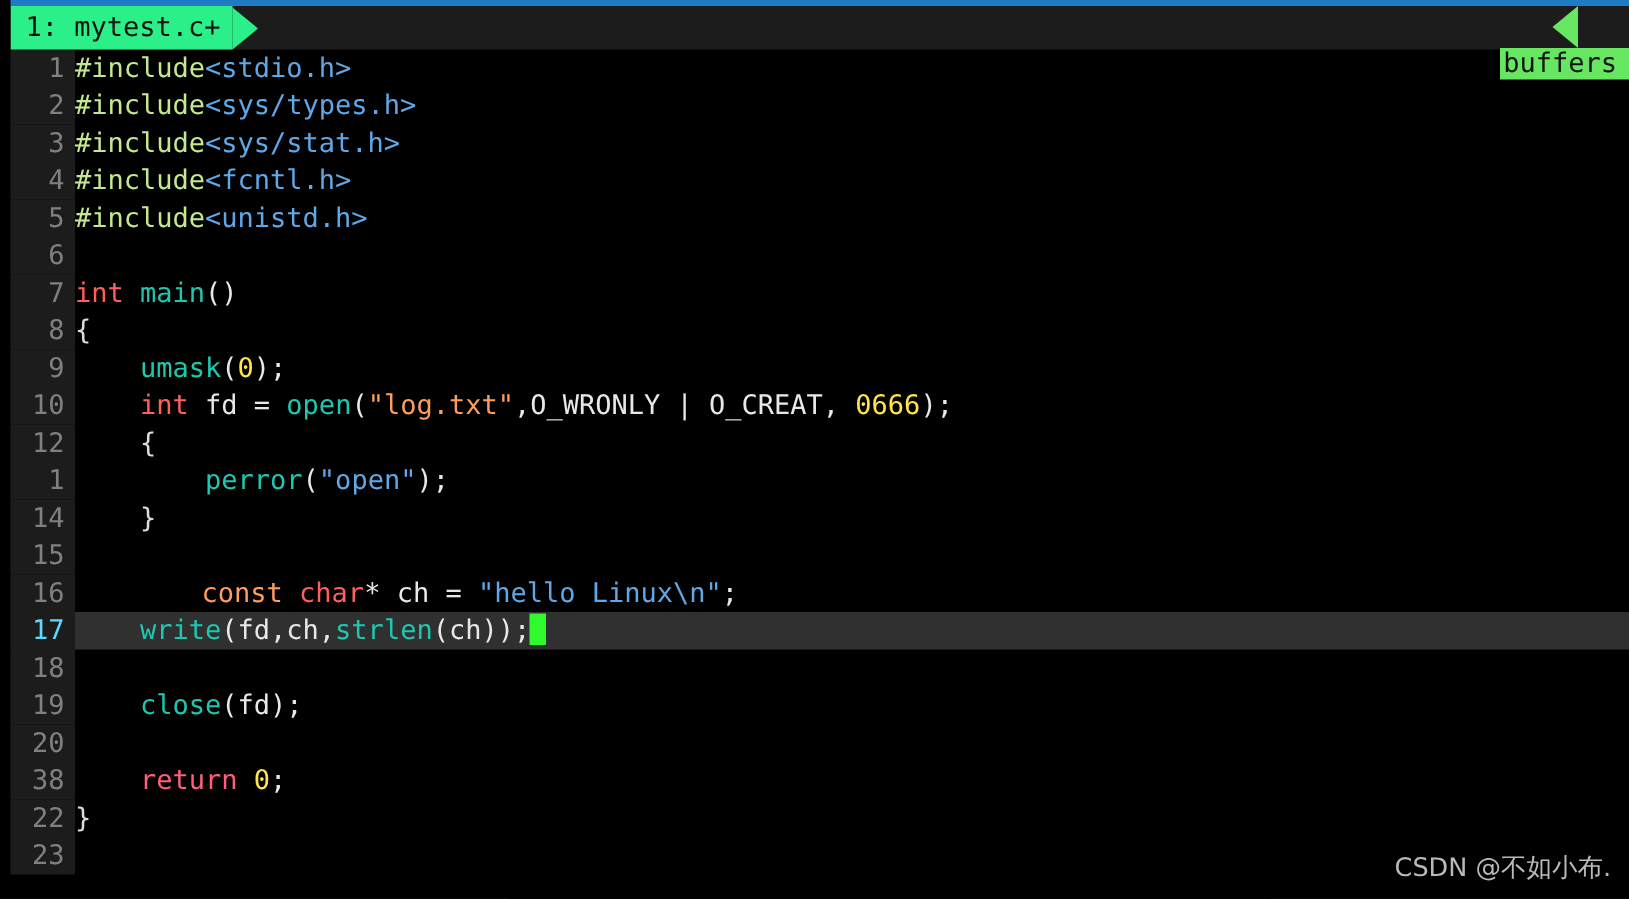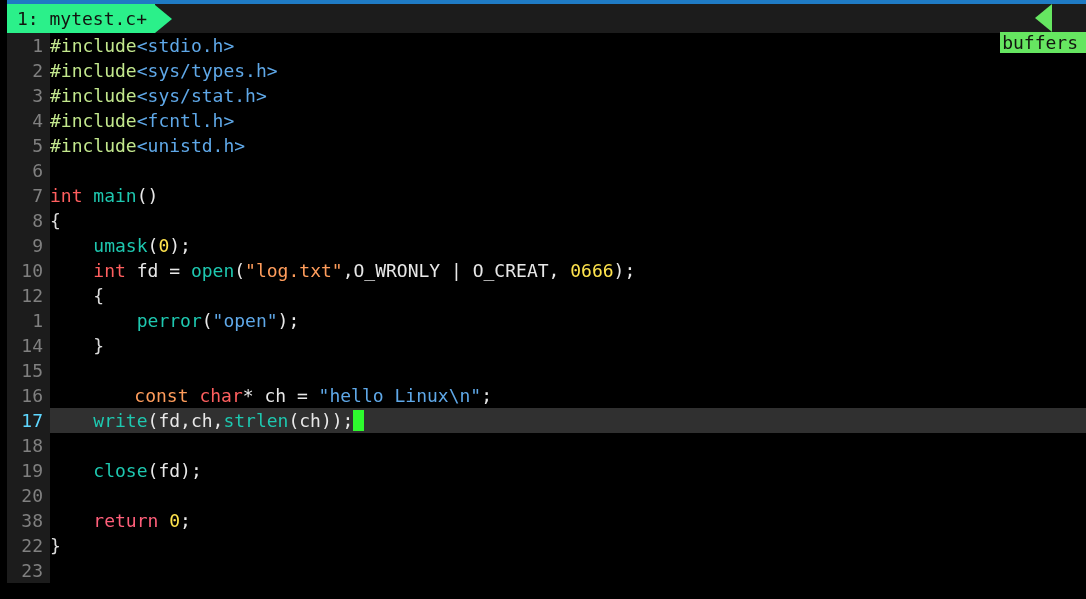--- a/index.html
+++ b/index.html
@@ -219,14 +219,15 @@
       <div class="code-line"><span class="gutter">16</span><span class="content"><span class="t-plain">    </span><span class="t-const">const</span><span class="t-plain"> </span><span class="t-type">char</span><span class="t-plain">* ch = </span><span class="t-str-b">"hello Linux\n"</span><span class="t-plain">;</span></span></div>
       <div class="code-line current"><span class="gutter">17</span><span class="content"><span class="t-plain">    </span><span class="t-func">write</span><span class="t-plain">(fd,ch,</span><span class="t-func">strlen</span><span class="t-plain">(ch));</span><span class="cursor"></span></span></div>
       <div class="code-line"><span class="gutter">18</span><span class="content"></span></div>
       <div class="code-line"><span class="gutter">19</span><span class="content"><span class="t-plain">    </span><span class="t-func">close</span><span class="t-plain">(fd);</span></span></div>
       <div class="code-line"><span class="gutter">20</span><span class="content"></span></div>
       <div class="code-line"><span class="gutter">38</span><span class="content"><span class="t-plain">    </span><span class="t-ret">return</span><span class="t-plain"> </span><span class="t-num">0</span><span class="t-plain">;</span></span></div>
       <div class="code-line"><span class="gutter">22</span><span class="content"><span class="t-brace">}</span></span></div>
       <div class="code-line"><span class="gutter">23</span><span class="content"></span></div>
     </div>
 
+  <div class="watermark">CSDN @不如小布.</div>
 
 </div>
 
 </body></html>

